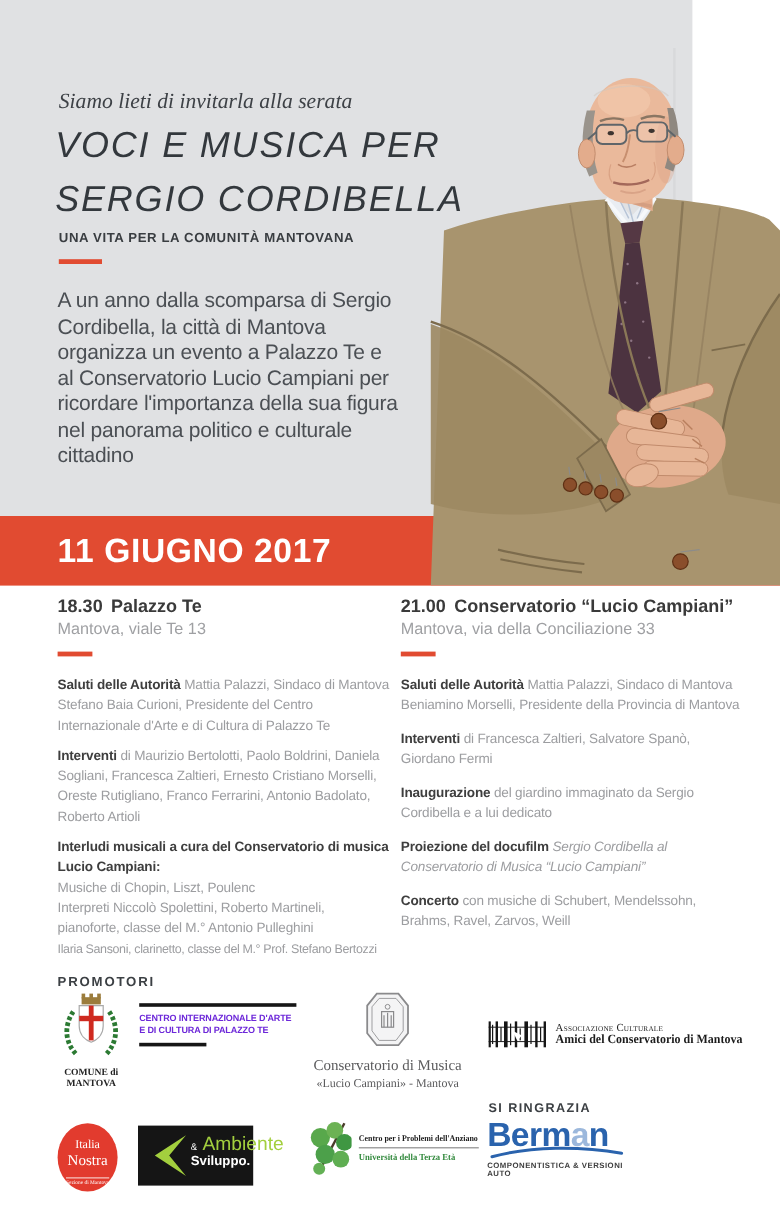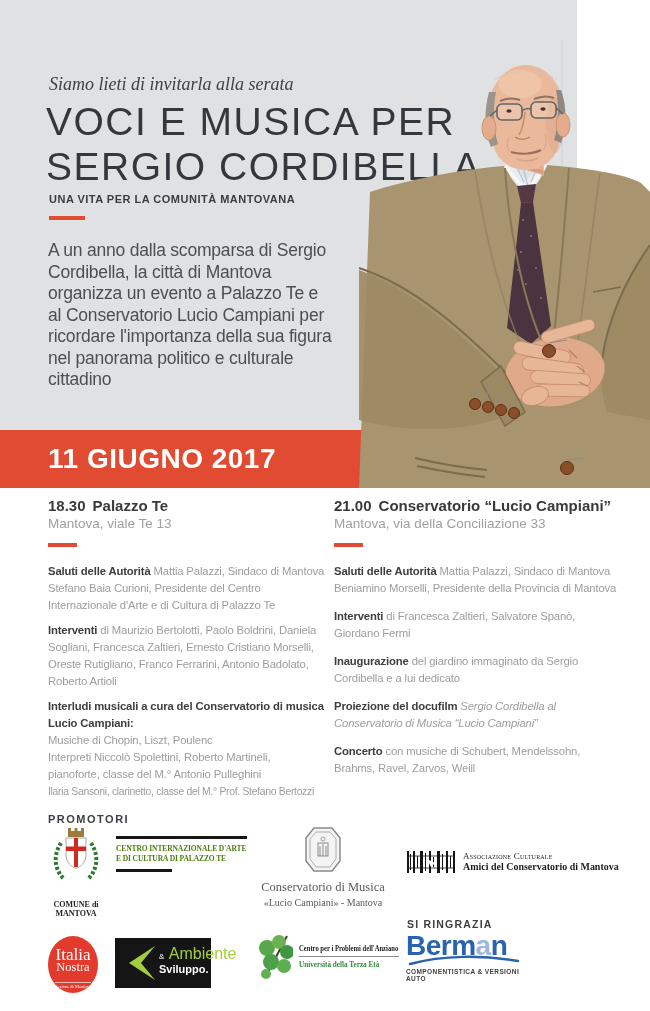--- a/index.html
+++ b/index.html
@@ -8,22 +8,22 @@
     --dark:#33383d;
     --gray:#9c9da0;
   }
   html,body{margin:0;padding:0;background:#888;}
   .poster{position:relative;width:650px;height:1011px;margin:0 auto;background:#ffffff;
           overflow:hidden;font-family:"Liberation Sans",sans-serif;}
   
   .hero{position:absolute;left:0;top:0;width:577px;height:430px;background:var(--hero-bg);}
   .intro{position:absolute;left:49px;top:74px;font-family:"Liberation Serif",serif;
          font-style:italic;font-size:18px;color:#3d4146;}
-  .title{position:absolute;left:46px;top:99px;font-size:39px;font-weight:300;
-         letter-spacing:1.5px;line-height:45px;color:var(--dark);}
+  .title{position:absolute;left:46px;top:99px;font-size:30px;font-weight:300;
+         letter-spacing:1.5px;line-height:45px;color:var(--dark);font-style:italic;}
   .subtitle{position:absolute;left:49px;top:193px;font-size:11px;font-weight:bold;
             letter-spacing:.5px;color:#393d41;}
   .hero-rule{position:absolute;left:49px;top:216px;width:36px;height:4px;background:var(--accent);}
   .lead{position:absolute;left:48px;top:240px;width:316px;font-size:17.5px;
         letter-spacing:-.2px;line-height:21.5px;color:#4b4f54;}
   [data-bind-lines]{white-space:pre-line;}
   
   .date-band{position:absolute;left:0;top:430px;width:650px;height:58px;background:var(--accent);z-index:1;}
   .date-text{position:absolute;left:48px;top:0;line-height:58px;font-size:28px;font-weight:bold;
              letter-spacing:.5px;color:#ffffff;}
@@ -43,38 +43,38 @@
   .item .it{font-style:italic;}
   .item .condensed{font-size:10.4px;letter-spacing:-.3px;}
   
   .promotori{position:absolute;left:48px;top:813px;font-size:11px;font-weight:bold;
              letter-spacing:1.5px;color:#3c4044;}
   .si-ringrazia{position:absolute;left:407px;top:918px;font-size:10.5px;font-weight:bold;
                 letter-spacing:1.2px;color:#3c4044;}
   .logo{position:absolute;}
   .logo-comune{left:50px;top:827px;width:52px;text-align:center;}
   .comune-caption{font-family:"Liberation Serif",serif;font-weight:bold;font-size:8px;
-                  line-height:9px;color:#242424;margin-top:13px;}
-  .logo-centro{left:116px;top:836px;width:140px;color:#4d7c0f;font-family:Liberation Serif, serif;}
+                  line-height:9px;color:#242424;margin-top:1px;}
+  .logo-centro{left:116px;top:836px;width:140px;color:#6d28d9;}
   .bar{background:#161616;height:3px;}
   .bar-1{width:131px;}
   .bar-2{width:56px;margin-top:6px;}
   .centro-t{font-size:7.5px;font-weight:bold;letter-spacing:-.1px;line-height:9.5px;margin-top:5px;}
   .logo-cons{left:258px;top:826px;width:130px;text-align:center;color:#5b5b5d;}
   .cons-t1{font-family:"Liberation Serif",serif;font-size:12.5px;margin-top:3px;}
   .cons-t2{font-family:"Liberation Serif",serif;font-size:10px;margin-top:2px;}
   .logo-amici{left:407px;top:851px;display:flex;align-items:flex-start;color:#1c1c1c;}
   .amici-text{margin-left:8px;}
   .amici-t1{font-family:"Liberation Serif",serif;font-variant:small-caps;font-size:9px;
             letter-spacing:.2px;}
   .amici-t2{font-family:"Liberation Serif",serif;font-weight:bold;font-size:10.5px;
             transform:scaleX(.95);transform-origin:left;white-space:nowrap;}
   .logo-in{left:48px;top:936px;width:50px;height:57px;background:#e23b2e;border-radius:50%;
            text-align:center;color:#fff;font-family:"Liberation Serif",serif;}
-  .in-t1{font-size:17px;line-height:13px;padding-top:12px;}
+  .in-t1{font-size:10px;line-height:13px;padding-top:12px;}
   .in-t2{font-size:12.5px;line-height:13px;}
   .in-t3{font-size:4.5px;margin-top:3px;border-top:1px solid rgba(255,255,255,.7);
          display:inline-block;padding-top:1px;}
   .logo-as{left:115px;top:938px;width:96px;height:50px;background:#151515;position:absolute;}
   .as-chevron{position:absolute;left:6px;top:6px;}
   .as-text{position:absolute;left:44px;top:10px;line-height:12px;white-space:nowrap;}
   .as-amp{color:#ffffff;font-size:8px;}
   .as-t1{color:#a3cf3e;font-size:16px;}
   .as-t2{color:#ffffff;font-size:11px;font-weight:bold;}
   .logo-anz{left:257px;top:934px;display:flex;align-items:center;}

